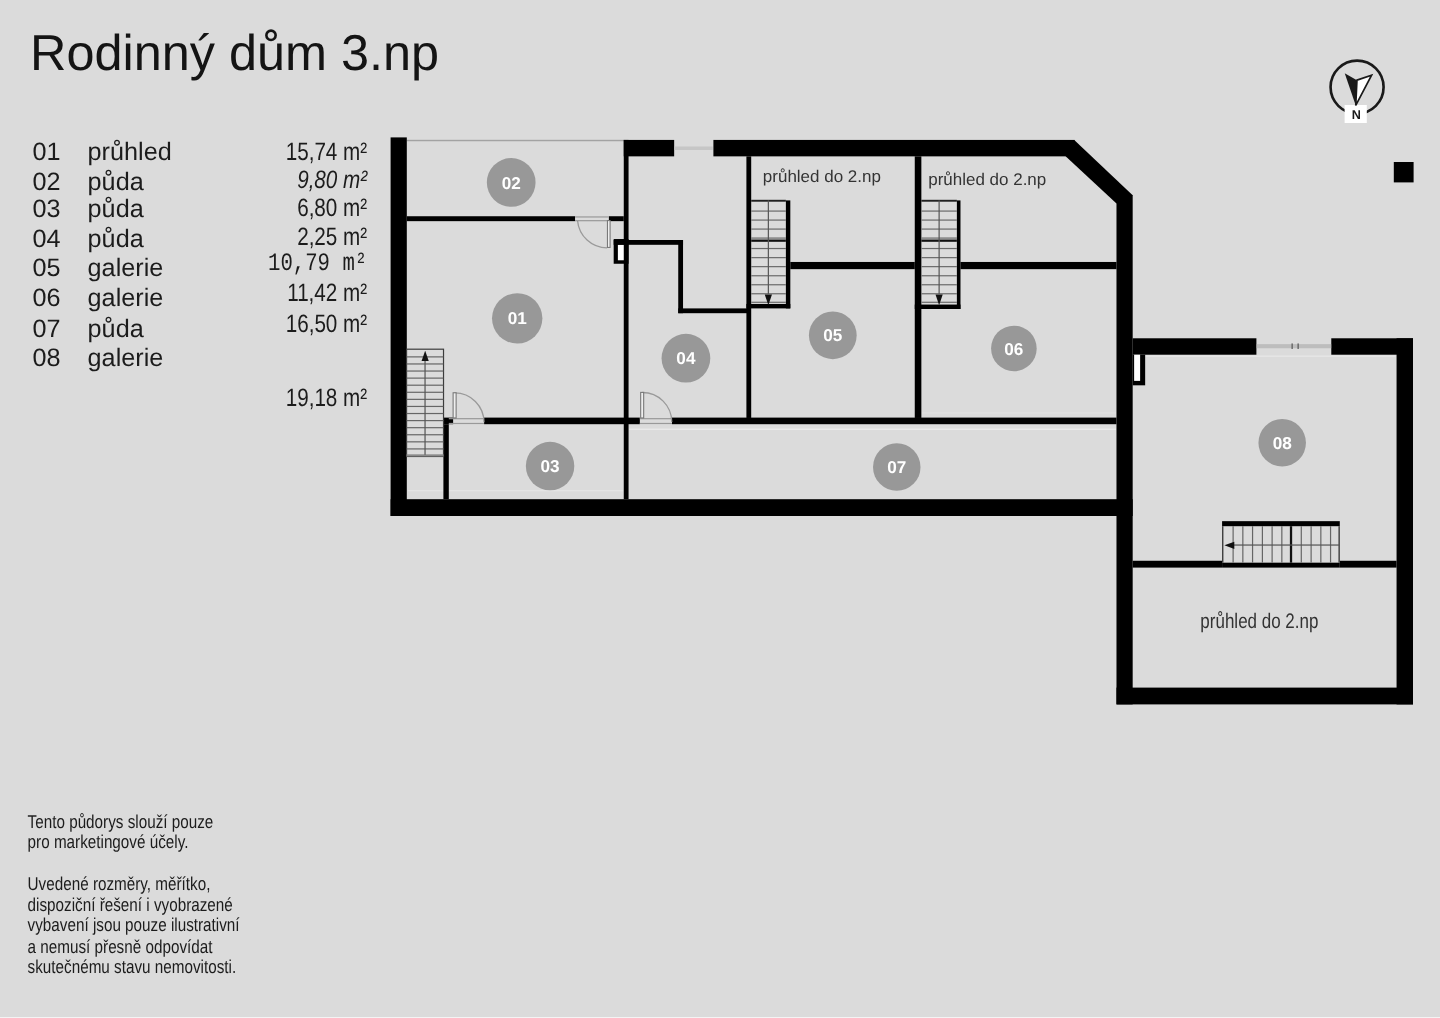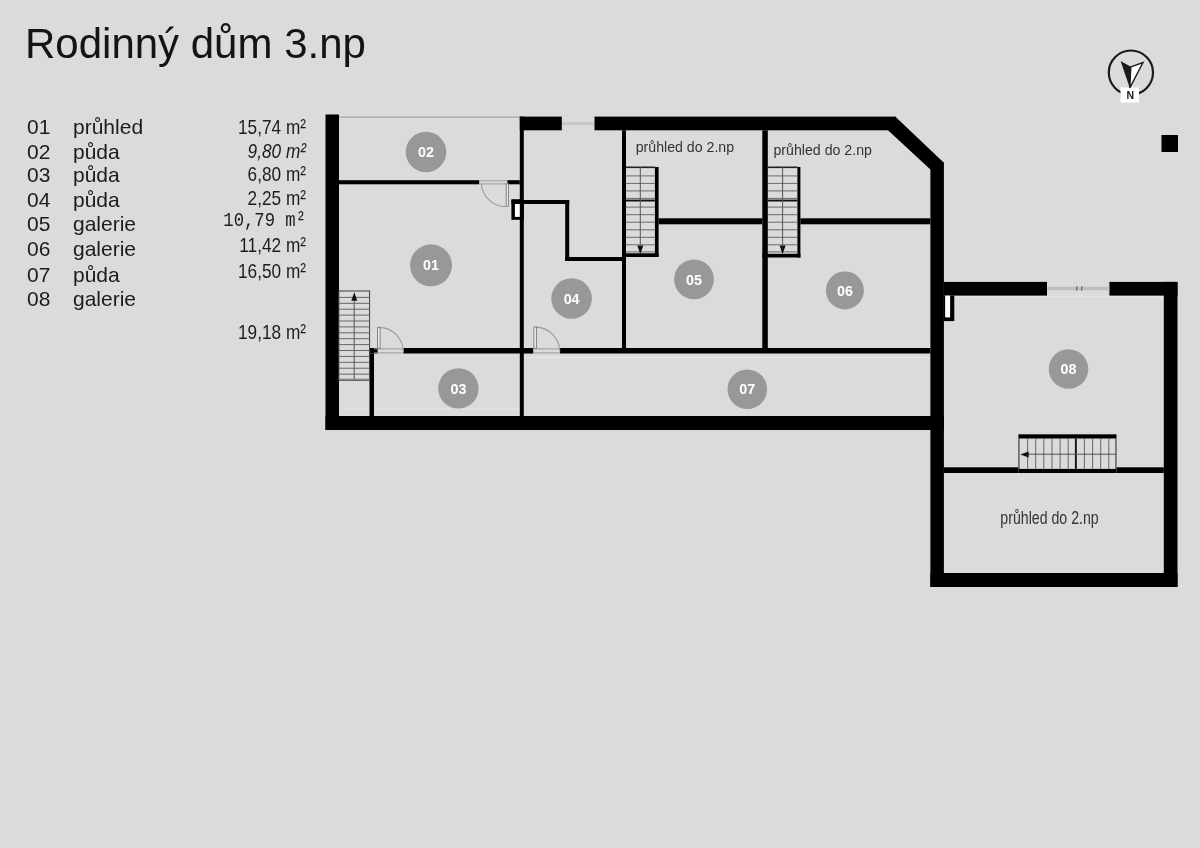--- a/index.html
+++ b/index.html
@@ -75,20 +75,23 @@
   </div>
 
   <div class="legrow" style="top:287.7px;">
     <span class="legnum"><span class="nrw">08</span></span>
     <span class="legname"><span class="nrw">galerie</span></span>
     <span class="legarea" style="top:-4.8px;margin-top:38px;">
         <span class="nrw">19,18 m²</span>
       </span>
   </div>
 
+  <div style="position:absolute;left:23px;top:677px;font-size:15.5px;line-height:17.3px;color:#1c1c1c;">
+    <div class="nrw">Tento půdorys slouží pouze<br>pro marketingové účely.<br><br>Uvedené rozměry, měřítko,<br>dispoziční řešení i vyobrazené<br>vybavení jsou pouze ilustrativní<br>a nemusí přesně odpovídat<br>skutečnému stavu nemovitosti.</div>
+  </div>
 
   <svg width="1200" height="848" viewBox="0 0 1200 848" style="position:absolute;left:0;top:0;" fill="none">
 
   <rect x="339" y="116.5" width="181" height="1.2" fill="#a3a3a3"></rect>
 
   <rect x="768" y="343.6" width="162" height="1" fill="#e0e0e0"></rect>
 
   <rect x="340" y="408.4" width="179.5" height="1" fill="#e4e4e4"></rect>
 
   <rect x="524" y="357.2" width="406" height="1" fill="#ececec"></rect>

